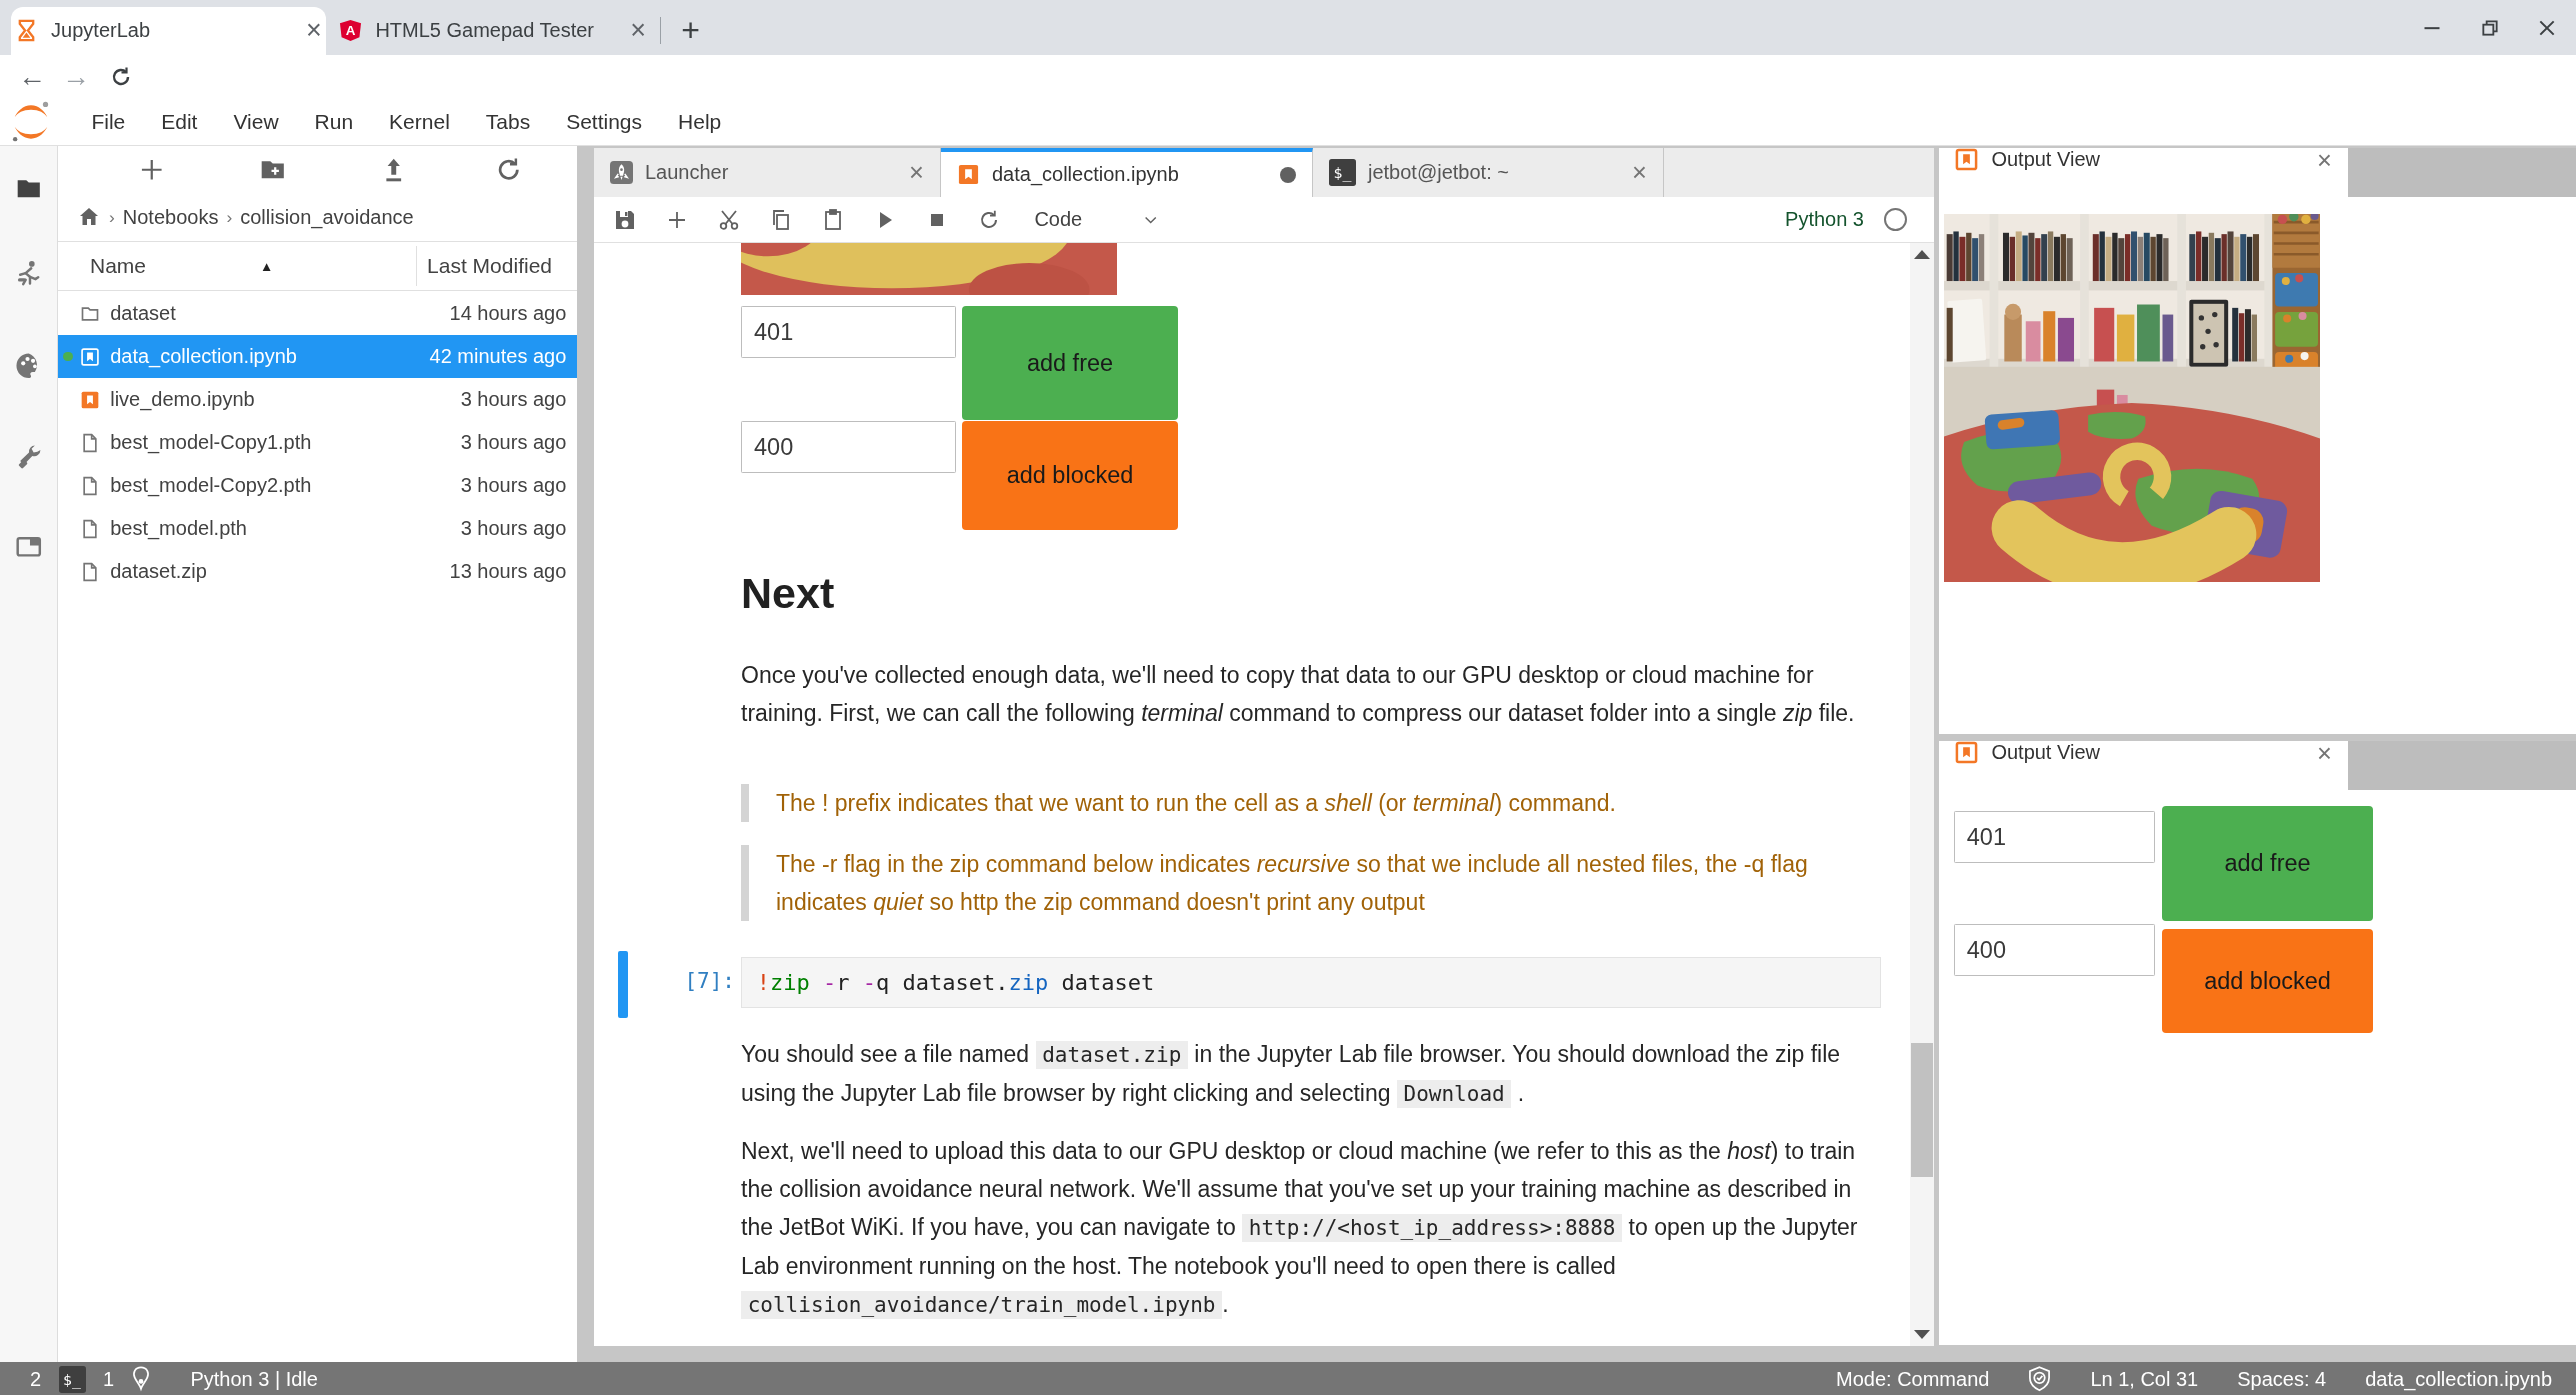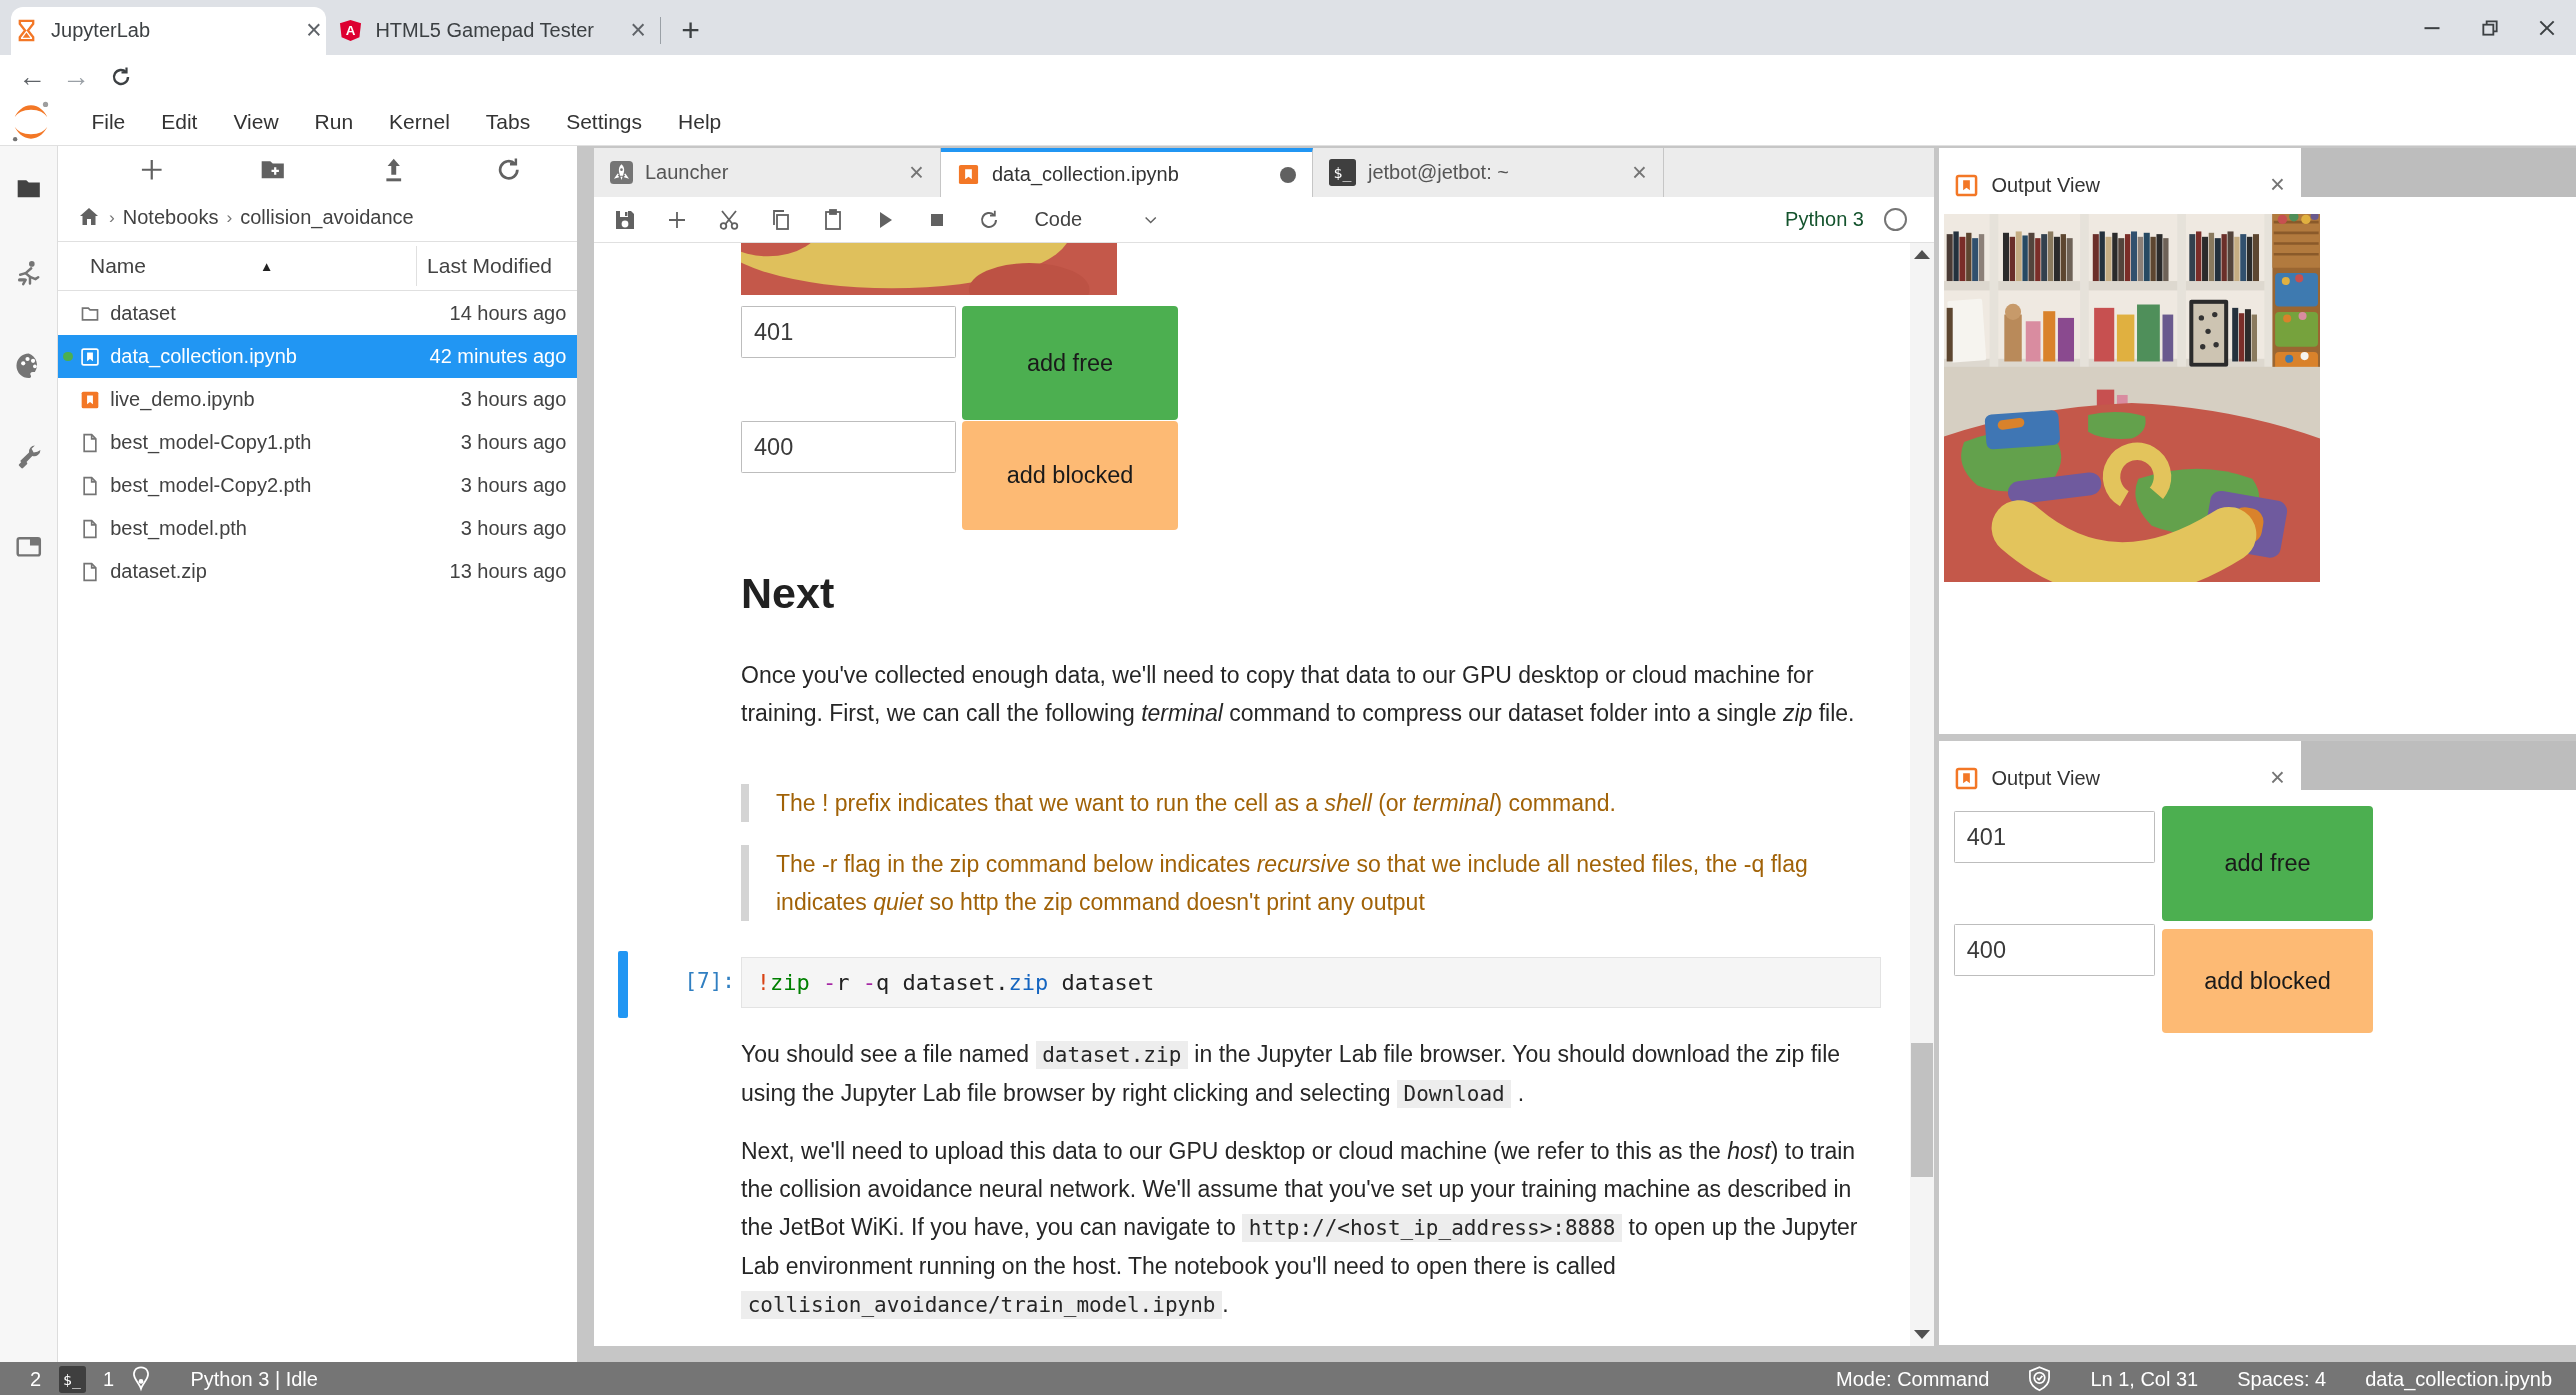--- a/index.html
+++ b/index.html
@@ -77,21 +77,21 @@
   .kernelname{margin-left:auto;font-size:20px;color:#14532d;margin-right:20px;}
   .kernelcircle{width:23px;height:23px;border:2px solid #757575;border-radius:50%;box-sizing:border-box;}
 
   .ncontent{position:absolute;left:0;top:95px;width:1340px;height:1103px;background:#fff;overflow:hidden;}
 
   .imgfrag{position:absolute;left:147px;top:0;width:376px;height:52px;}
   .widgetin{position:absolute;width:215px;height:52px;border:1.3px solid #bdbdbd;border-radius:1.3px;box-sizing:border-box;
             font-family:"Liberation Sans",sans-serif;font-size:23.5px;color:#3a3a3a;padding-left:12px;background:#fff;outline:none;}
   .wbtn{position:absolute;border:none;border-radius:4px;font-family:"Liberation Sans",sans-serif;font-size:23.5px;color:#1a1a1a;}
   .btn-free{background:#4caf50;}
-  .btn-blocked{background:#fdba74;}
+  .btn-blocked{background:#f97316;}
 
   .nb-h2{position:absolute;left:147px;top:326px;font-size:43px;font-weight:600;color:#212121;margin:0;}
   .nb-p{position:absolute;left:147px;width:1140px;font-size:23px;line-height:38px;color:#262626;margin:0;}
   .nb-quote{position:absolute;left:147px;width:1100px;border-left:8px solid #d4d4d4;padding-left:27px;
             font-size:23px;line-height:38px;color:#a16207;box-sizing:border-box;}
   .em{font-style:italic;}
   .icode{font-family:"DejaVu Sans Mono",monospace;font-size:21px;background:#ededed;padding:2px 6.7px;}
 
   .cellbar{position:absolute;left:24px;top:708px;width:10px;height:67px;background:#2196f3;border-radius:2px;}
   .cellprompt{position:absolute;left:47px;top:726px;width:94px;text-align:right;
@@ -106,21 +106,21 @@
 
   .nscroll{position:absolute;left:1316px;top:0;width:24px;height:1103px;background:#f4f4f4;}
   .nscroll .arrow{position:absolute;left:4px;width:0;height:0;border-left:8px solid transparent;border-right:8px solid transparent;}
   .nscroll .up{top:6.7px;border-bottom:9.4px solid #505050;}
   .nscroll .down{bottom:6.7px;border-top:9.4px solid #505050;}
   .nthumb{position:absolute;left:1.3px;top:800px;width:21.5px;height:134px;background:#c1c1c1;}
 
   
   .rpanel{position:absolute;left:1939px;width:637px;background:#fff;}
   .rtabbar{position:absolute;left:0;top:0;width:637px;height:49px;background:#bdbdbd;}
-  .rtab{position:absolute;left:0;top:0;width:362px;height:49px;background:#fff;display:flex;align-items:flex-end;
+  .rtab{position:absolute;left:0;top:0;width:409px;height:49px;background:#fff;display:flex;align-items:flex-start;
         padding:0 16px;gap:13.4px;box-sizing:border-box;font-size:20px;color:#333;}
   .rcontent{position:absolute;left:0;top:50px;right:0;bottom:0;background:#fff;}
   .rin{position:absolute;width:201px;height:52px;border:1.3px solid #bdbdbd;border-radius:1.3px;box-sizing:border-box;
        font-family:"Liberation Sans",sans-serif;font-size:23.5px;color:#3a3a3a;padding-left:12px;background:#fff;outline:none;}
 
   
   .statusbar{position:absolute;left:0;top:1362px;width:2576px;height:34px;background:#757575;color:#fff;
              display:flex;align-items:center;font-size:20px;box-sizing:border-box;padding:0 24px 0 30px;}
   .sgap{width:17.4px;flex:none;}
   .sgapwide{width:39px;flex:none;}

